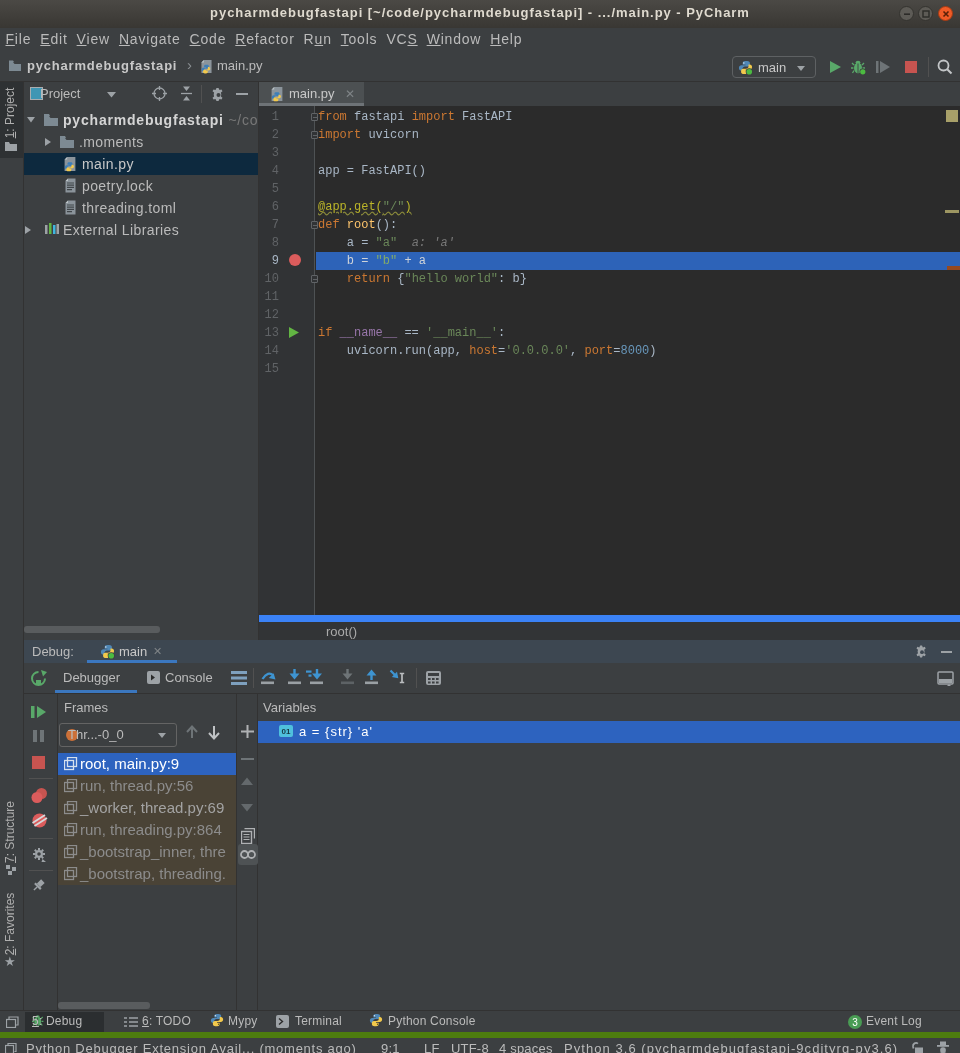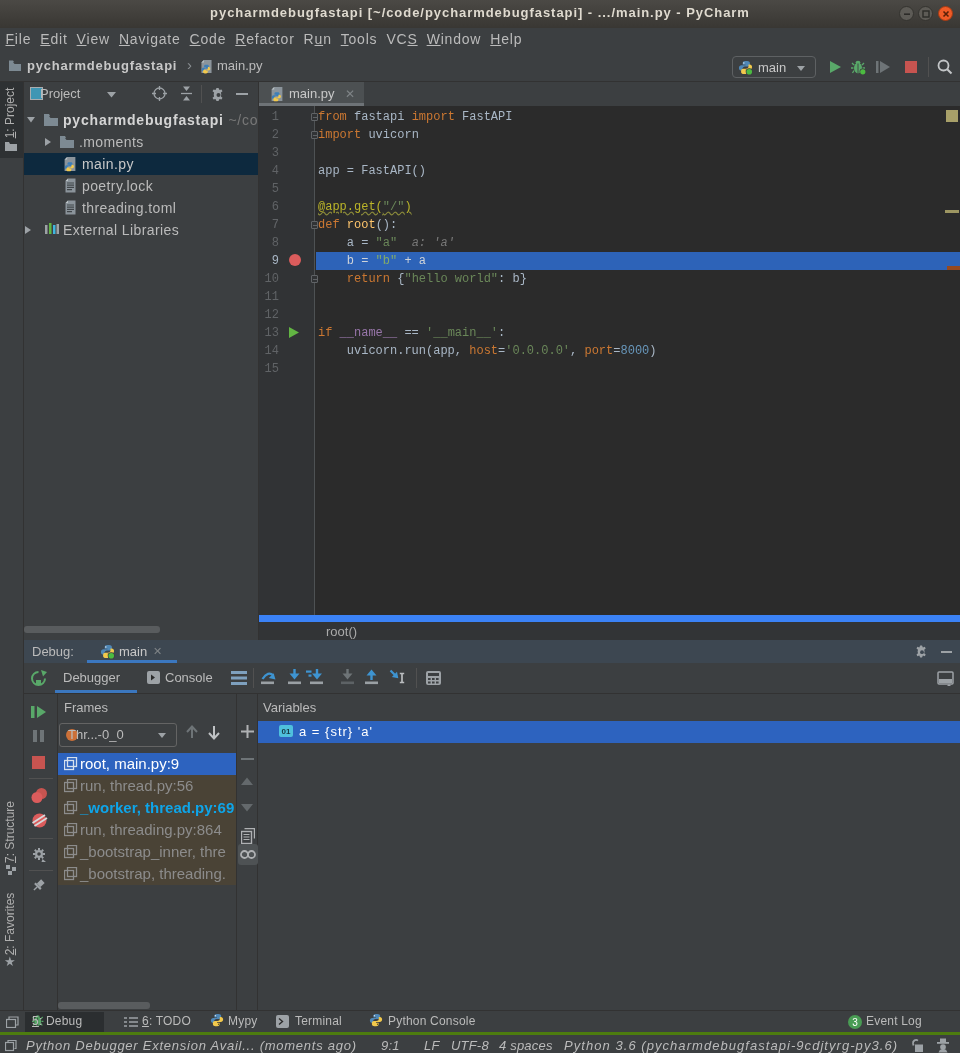--- a/index.html
+++ b/index.html
@@ -46,21 +46,21 @@
 #dbghead { left:24px; top:0; width:936px; height:23px; background:#3d4751; }
 #dbgtool { left:24px; top:23px; width:936px; height:31px; background:#3c3f41; border-bottom:1px solid #323232; }
 #dbgstrip { left:24px; top:54px; width:34px; height:316px; background:#3c3f41; border-right:1px solid #323232; }
 #frames { left:58px; top:54px; width:178px; height:316px; background:#3c3f41; }
 #watchstrip { left:236px; top:54px; width:22px; height:316px; background:#3c3f41; border-left:1px solid #323232; border-right:1px solid #323232; }
 #variables { left:258px; top:54px; width:702px; height:316px; background:#3c3f41; }
 .frow { position:absolute; left:0; width:178px; height:22px; line-height:22px; font-size:15px; white-space:nowrap; overflow:hidden; }
 
 
 #bottombar { left:0; top:1010px; width:960px; height:22px; background:#3c3f41; border-top:1px solid #323232; }
-#statusbar { left:0; top:1032px; width:960px; height:21px; background:#3c3f41; border-top:3px solid #4d7c0f;font-style:italic; }
+#statusbar { left:0; top:1032px; width:960px; height:21px; background:#3c3f41; border-top:6px solid #4d7c0f; }
 .bbitem { position:absolute; top:0; height:21px; line-height:21px; font-size:12px; color:#bbbbbb; white-space:nowrap; letter-spacing:0.2px; }
 </style>
 </head>
 <body>
 
 <div class="abs" id="titlebar">
   <div class="abs" id="title-text">pycharmdebugfastapi [~/code/pycharmdebugfastapi] - .../main.py - PyCharm</div>
   <div class="abs winbtn" style="left:899px; background:#5d5b56; border:1px solid #34332f;">
     <svg width="14" height="14">
         <path d="M4 7.2 H10" stroke="#2c2b28" stroke-width="1.6"></path>
@@ -569,21 +569,21 @@
             <rect x="3.5" y="0.5" width="9" height="9" fill="none" stroke="#d5e0ee" stroke-width="1.3"></rect>
             <rect x="0.5" y="3.5" width="9" height="9" fill="none" stroke="#d5e0ee" stroke-width="1.3"></rect>
           </svg>
         </span><span style="margin-left:22px;">root, main.py:9</span></div>
     <div class="frow" style="top:81px; background:#4a4336; color:#8c8c8c;"><span class="abs" style="left:6px; top:4px;">
           <svg width="14" height="14">
             <rect x="3.5" y="0.5" width="9" height="9" fill="none" stroke="#8c8c8c" stroke-width="1.3"></rect>
             <rect x="0.5" y="3.5" width="9" height="9" fill="none" stroke="#8c8c8c" stroke-width="1.3"></rect>
           </svg>
         </span><span style="margin-left:22px;">run, thread.py:56</span></div>
-    <div class="frow" style="top:103px; background:#4a4336; color:#0ea5e9;font-weight:bold;"><span class="abs" style="left:6px; top:4px;">
+    <div class="frow" style="top:103px; background:#4a4336; color:#a3a3a3;"><span class="abs" style="left:6px; top:4px;">
           <svg width="14" height="14">
             <rect x="3.5" y="0.5" width="9" height="9" fill="none" stroke="#8c8c8c" stroke-width="1.3"></rect>
             <rect x="0.5" y="3.5" width="9" height="9" fill="none" stroke="#8c8c8c" stroke-width="1.3"></rect>
           </svg>
         </span><span style="margin-left:22px;">_worker, thread.py:69</span></div>
     <div class="frow" style="top:125px; background:#4a4336; color:#8c8c8c;"><span class="abs" style="left:6px; top:4px;">
           <svg width="14" height="14">
             <rect x="3.5" y="0.5" width="9" height="9" fill="none" stroke="#8c8c8c" stroke-width="1.3"></rect>
             <rect x="0.5" y="3.5" width="9" height="9" fill="none" stroke="#8c8c8c" stroke-width="1.3"></rect>
           </svg>

